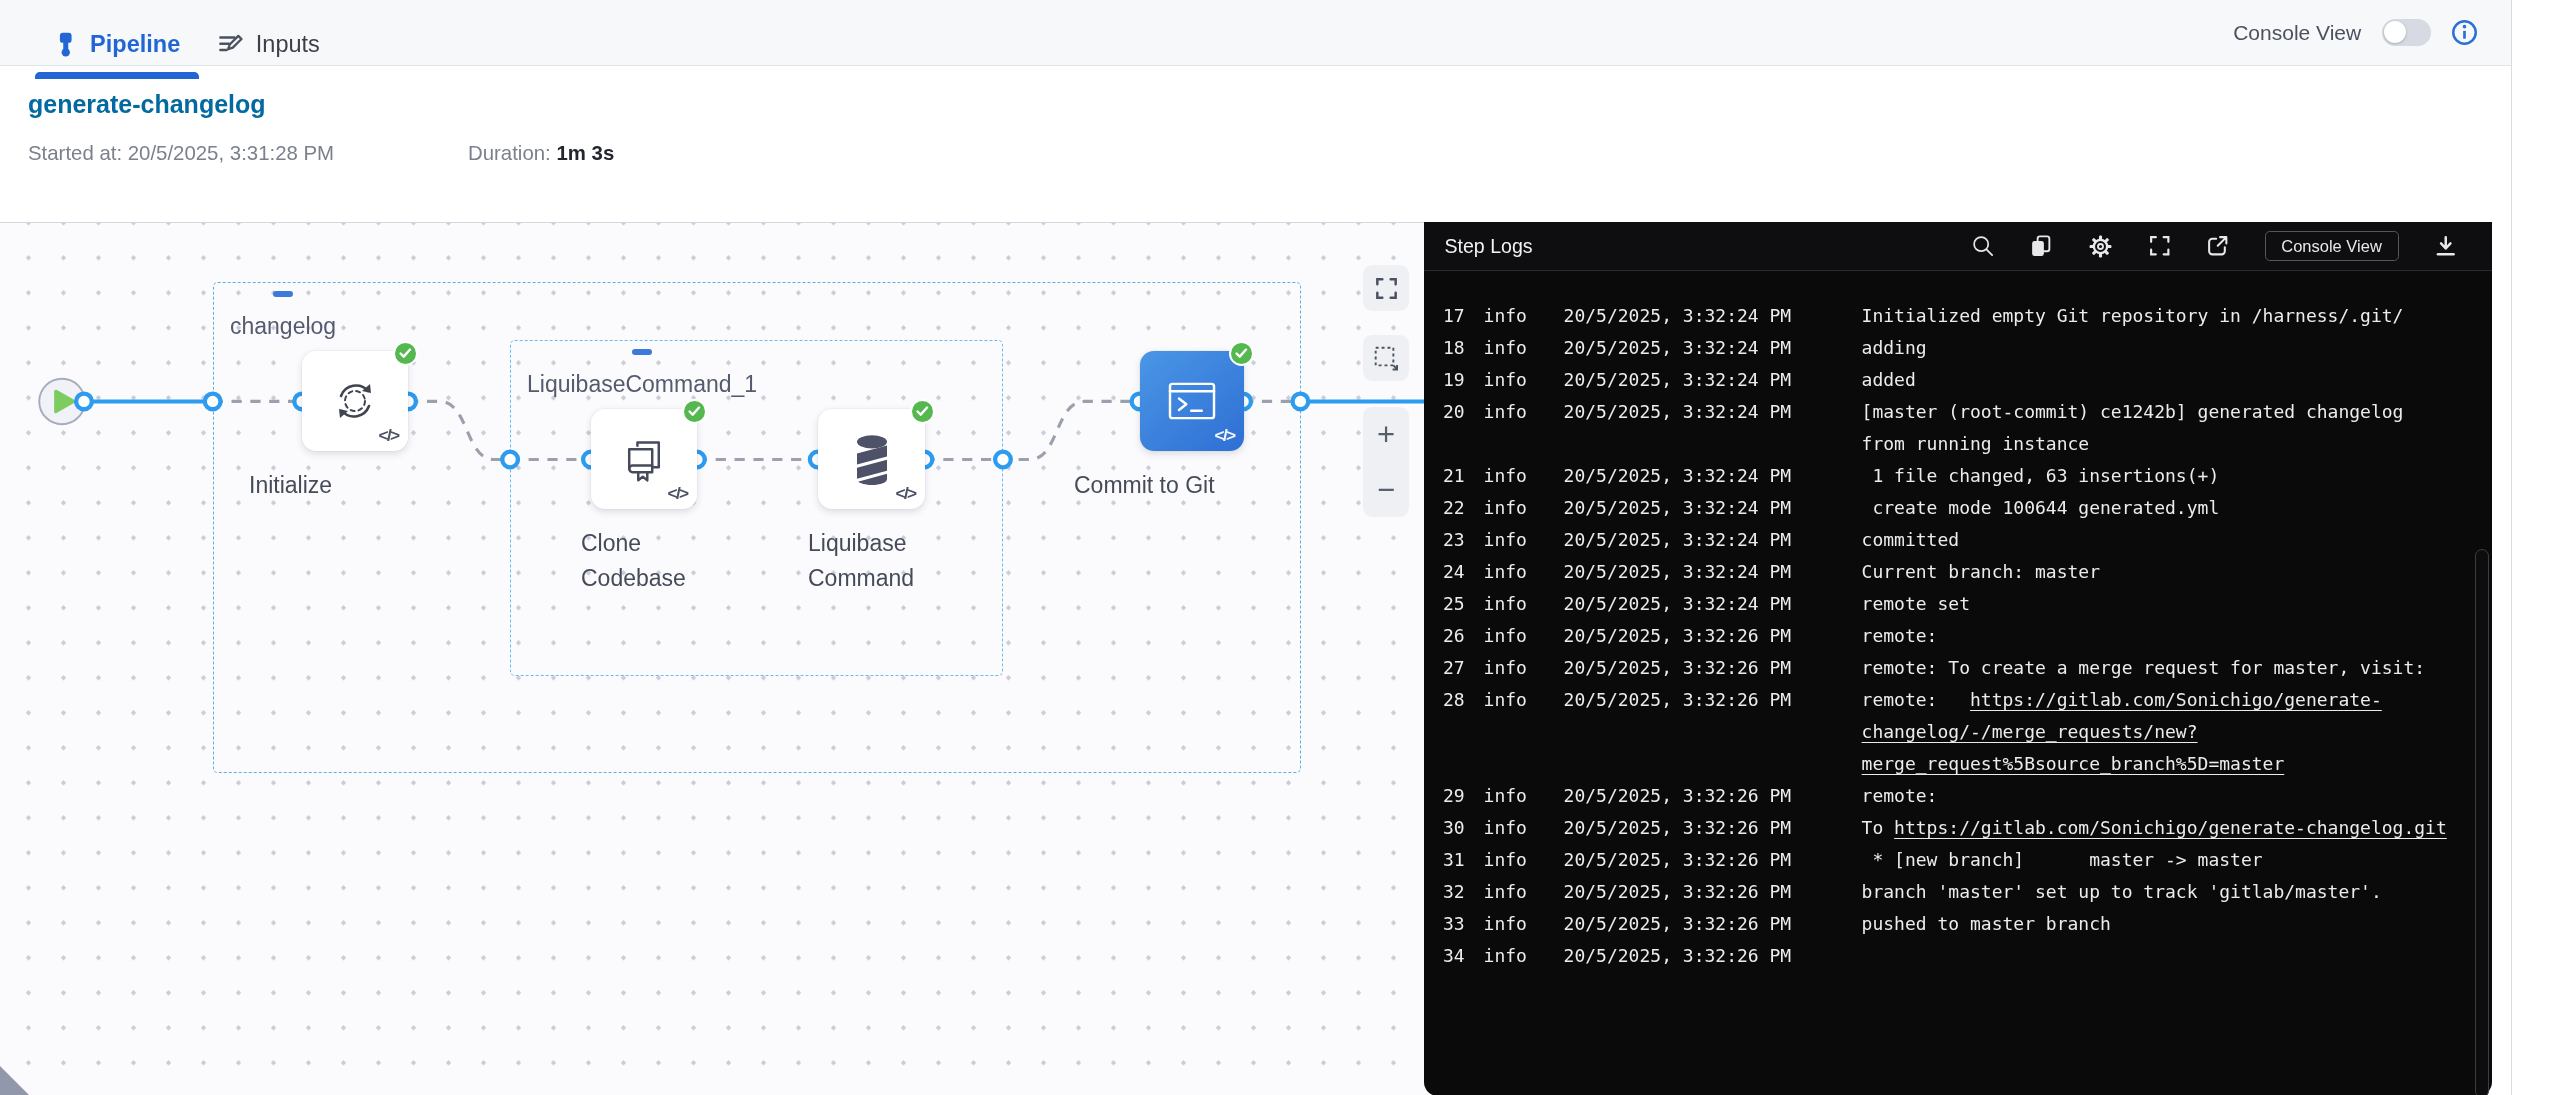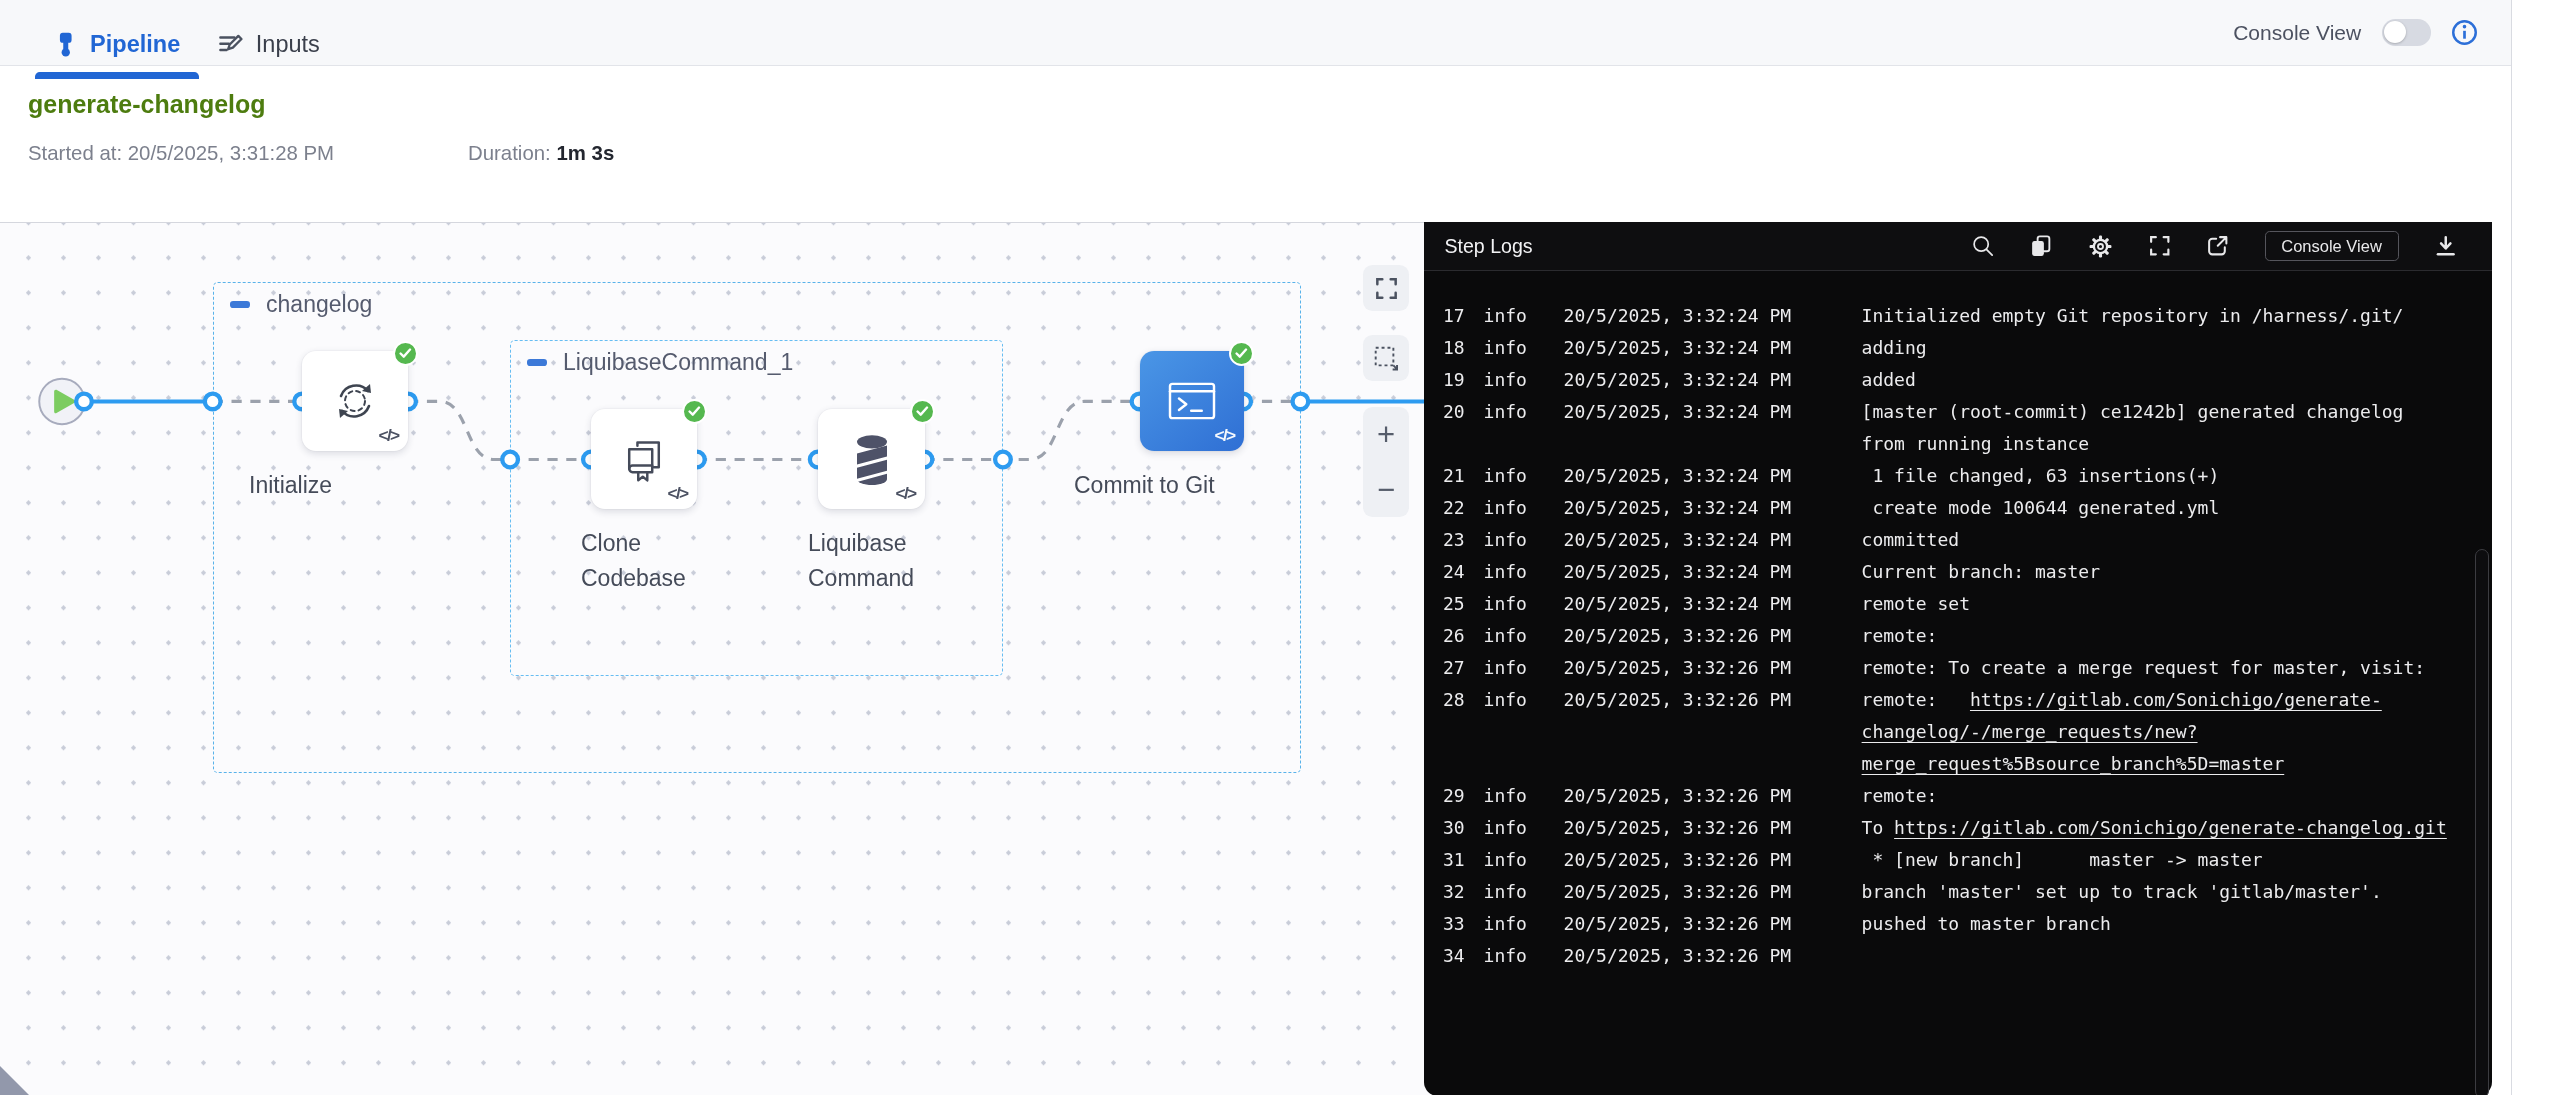--- a/index.html
+++ b/index.html
@@ -18,32 +18,32 @@
   .tab.active::after { content:''; position:absolute; left:0; right:0; bottom:-1.6px;
          height:6.3px; background:#2166d4; border-radius:4.7px 4.7px 0 0; }
   .console-group { margin-left:auto; margin-right:33px; display:flex; align-items:center; gap:20.4px; }
   .console-label { font-size:21px; color:#4c5160; }
   .toggle { width:49px; height:27px; border-radius:13.3px; background:#d7dae2; position:relative; }
   .toggle .knob { position:absolute; left:2.4px; top:2.4px; width:22px; height:22px;
          border-radius:50%; background:#fff; box-shadow:0 0.8px 2.4px rgba(0,0,0,.25); }
 
   
   .runheader { height:155px; background:#fff; padding:23.5px 0 0 28px; }
-  .run-title { font-size:25px; font-weight:700; color:#4d7c0f; margin-bottom:23.5px; }
+  .run-title { font-size:25px; font-weight:700; color:#0369a1; margin-bottom:23.5px; }
   .run-meta { display:flex; font-size:20.4px; color:#7c808d; }
   .meta-started { width:440px; }
   .meta-duration .dur-value { color:#23262f; font-weight:700; }
 
   
   .canvas { position:absolute; top:222px; left:0; width:1444px; height:874px;
             background:#fbfbfd; border-top:1.6px solid #d5d7de; overflow:hidden;
             background-image:radial-gradient(#c9cdd9 2px, transparent 2.3px);
             background-size:35px 35px; background-position:11px 17.3px; }
   .stage-rect { position:absolute; border:1.6px dashed #58b2ea; border-radius:4.7px; }
-  .stage-label { position:absolute; display:flex; align-items:center; gap:15.7px; }
+  .stage-label { position:absolute; display:flex; align-items:center; gap:15.7px;flex-direction:column; }
   .minus-bar { width:20.4px; height:6.3px; border-radius:3.1px; background:#3c79d8; }
   .stage-label .slabel { font-size:23px; color:#555b6e; }
 
   .node-card { position:absolute; background:#fff; border-radius:14px;
                box-shadow:0 2.4px 7.8px rgba(35,45,70,.14), 0 0 0 0.8px rgba(35,45,70,.03);
                display:flex; align-items:center; justify-content:center; }
   .node-card.blue { background:linear-gradient(140deg,#4a96e6 0%,#2f6fd4 100%); }
   .check-badge { position:absolute; top:-10.2px; right:-10.2px; width:25px; height:25px;
                border-radius:50%; background:#55b84f; border:2.4px solid #fff;
                display:flex; align-items:center; justify-content:center; }

